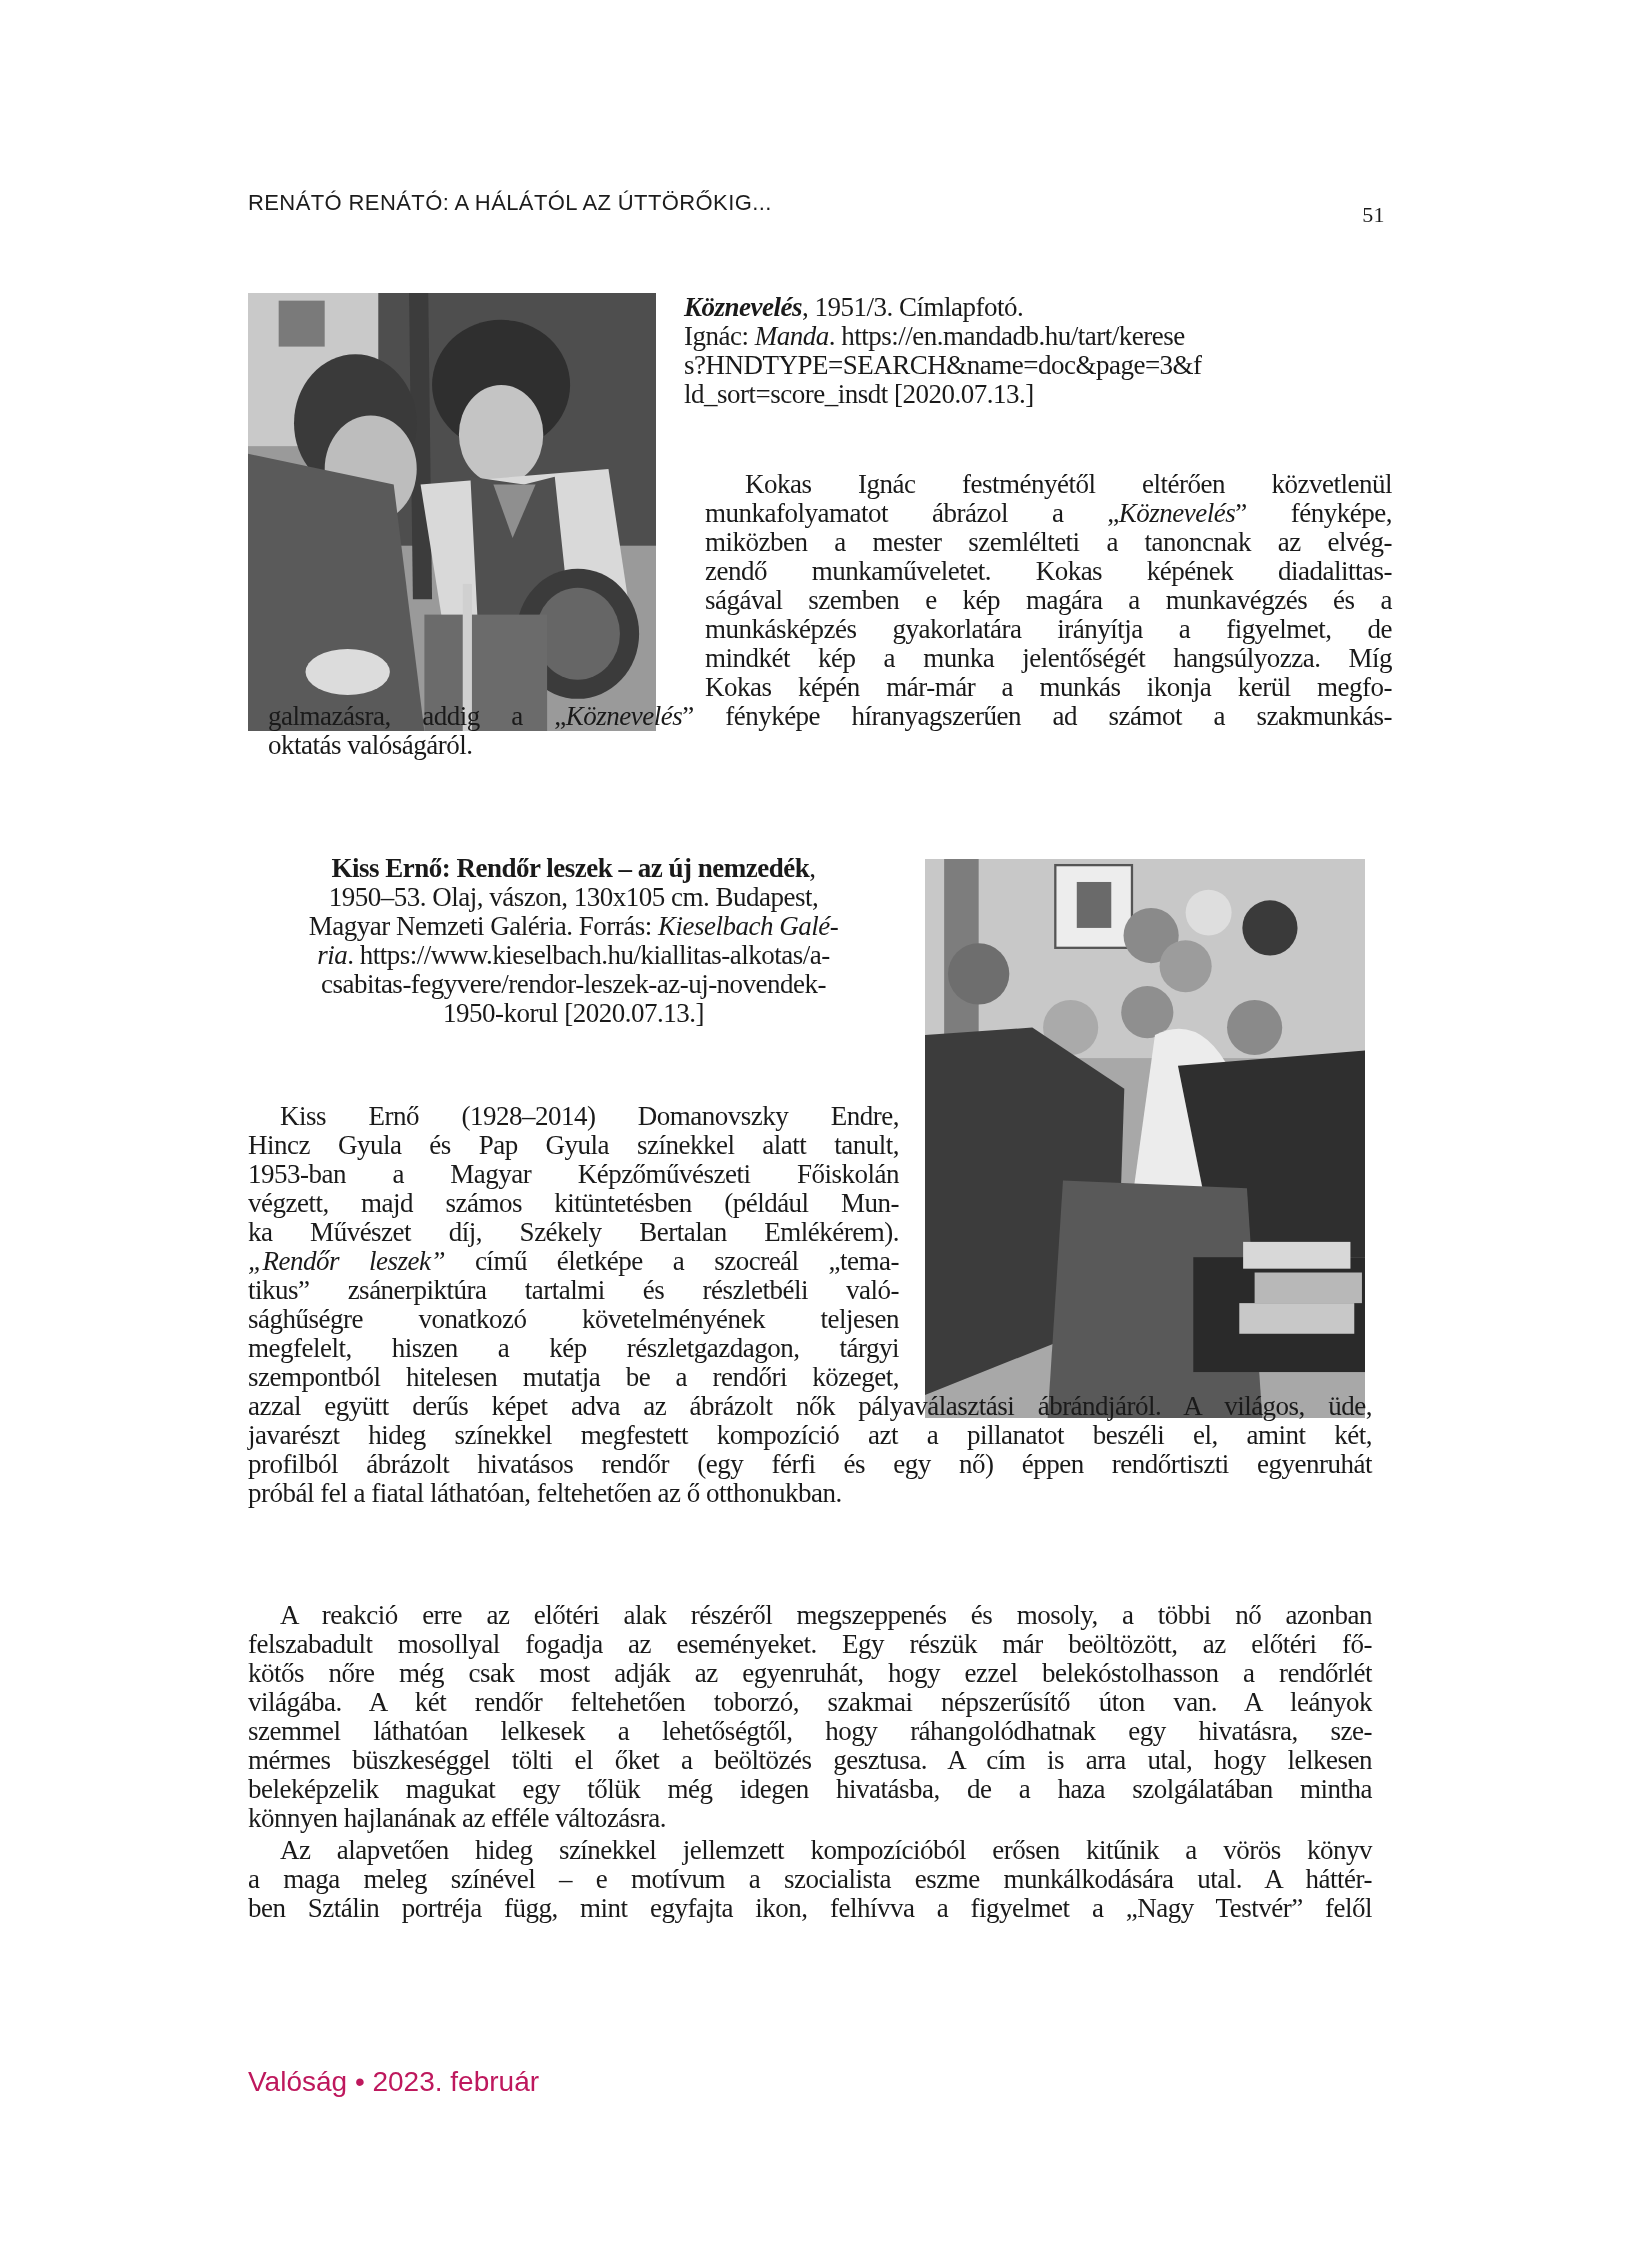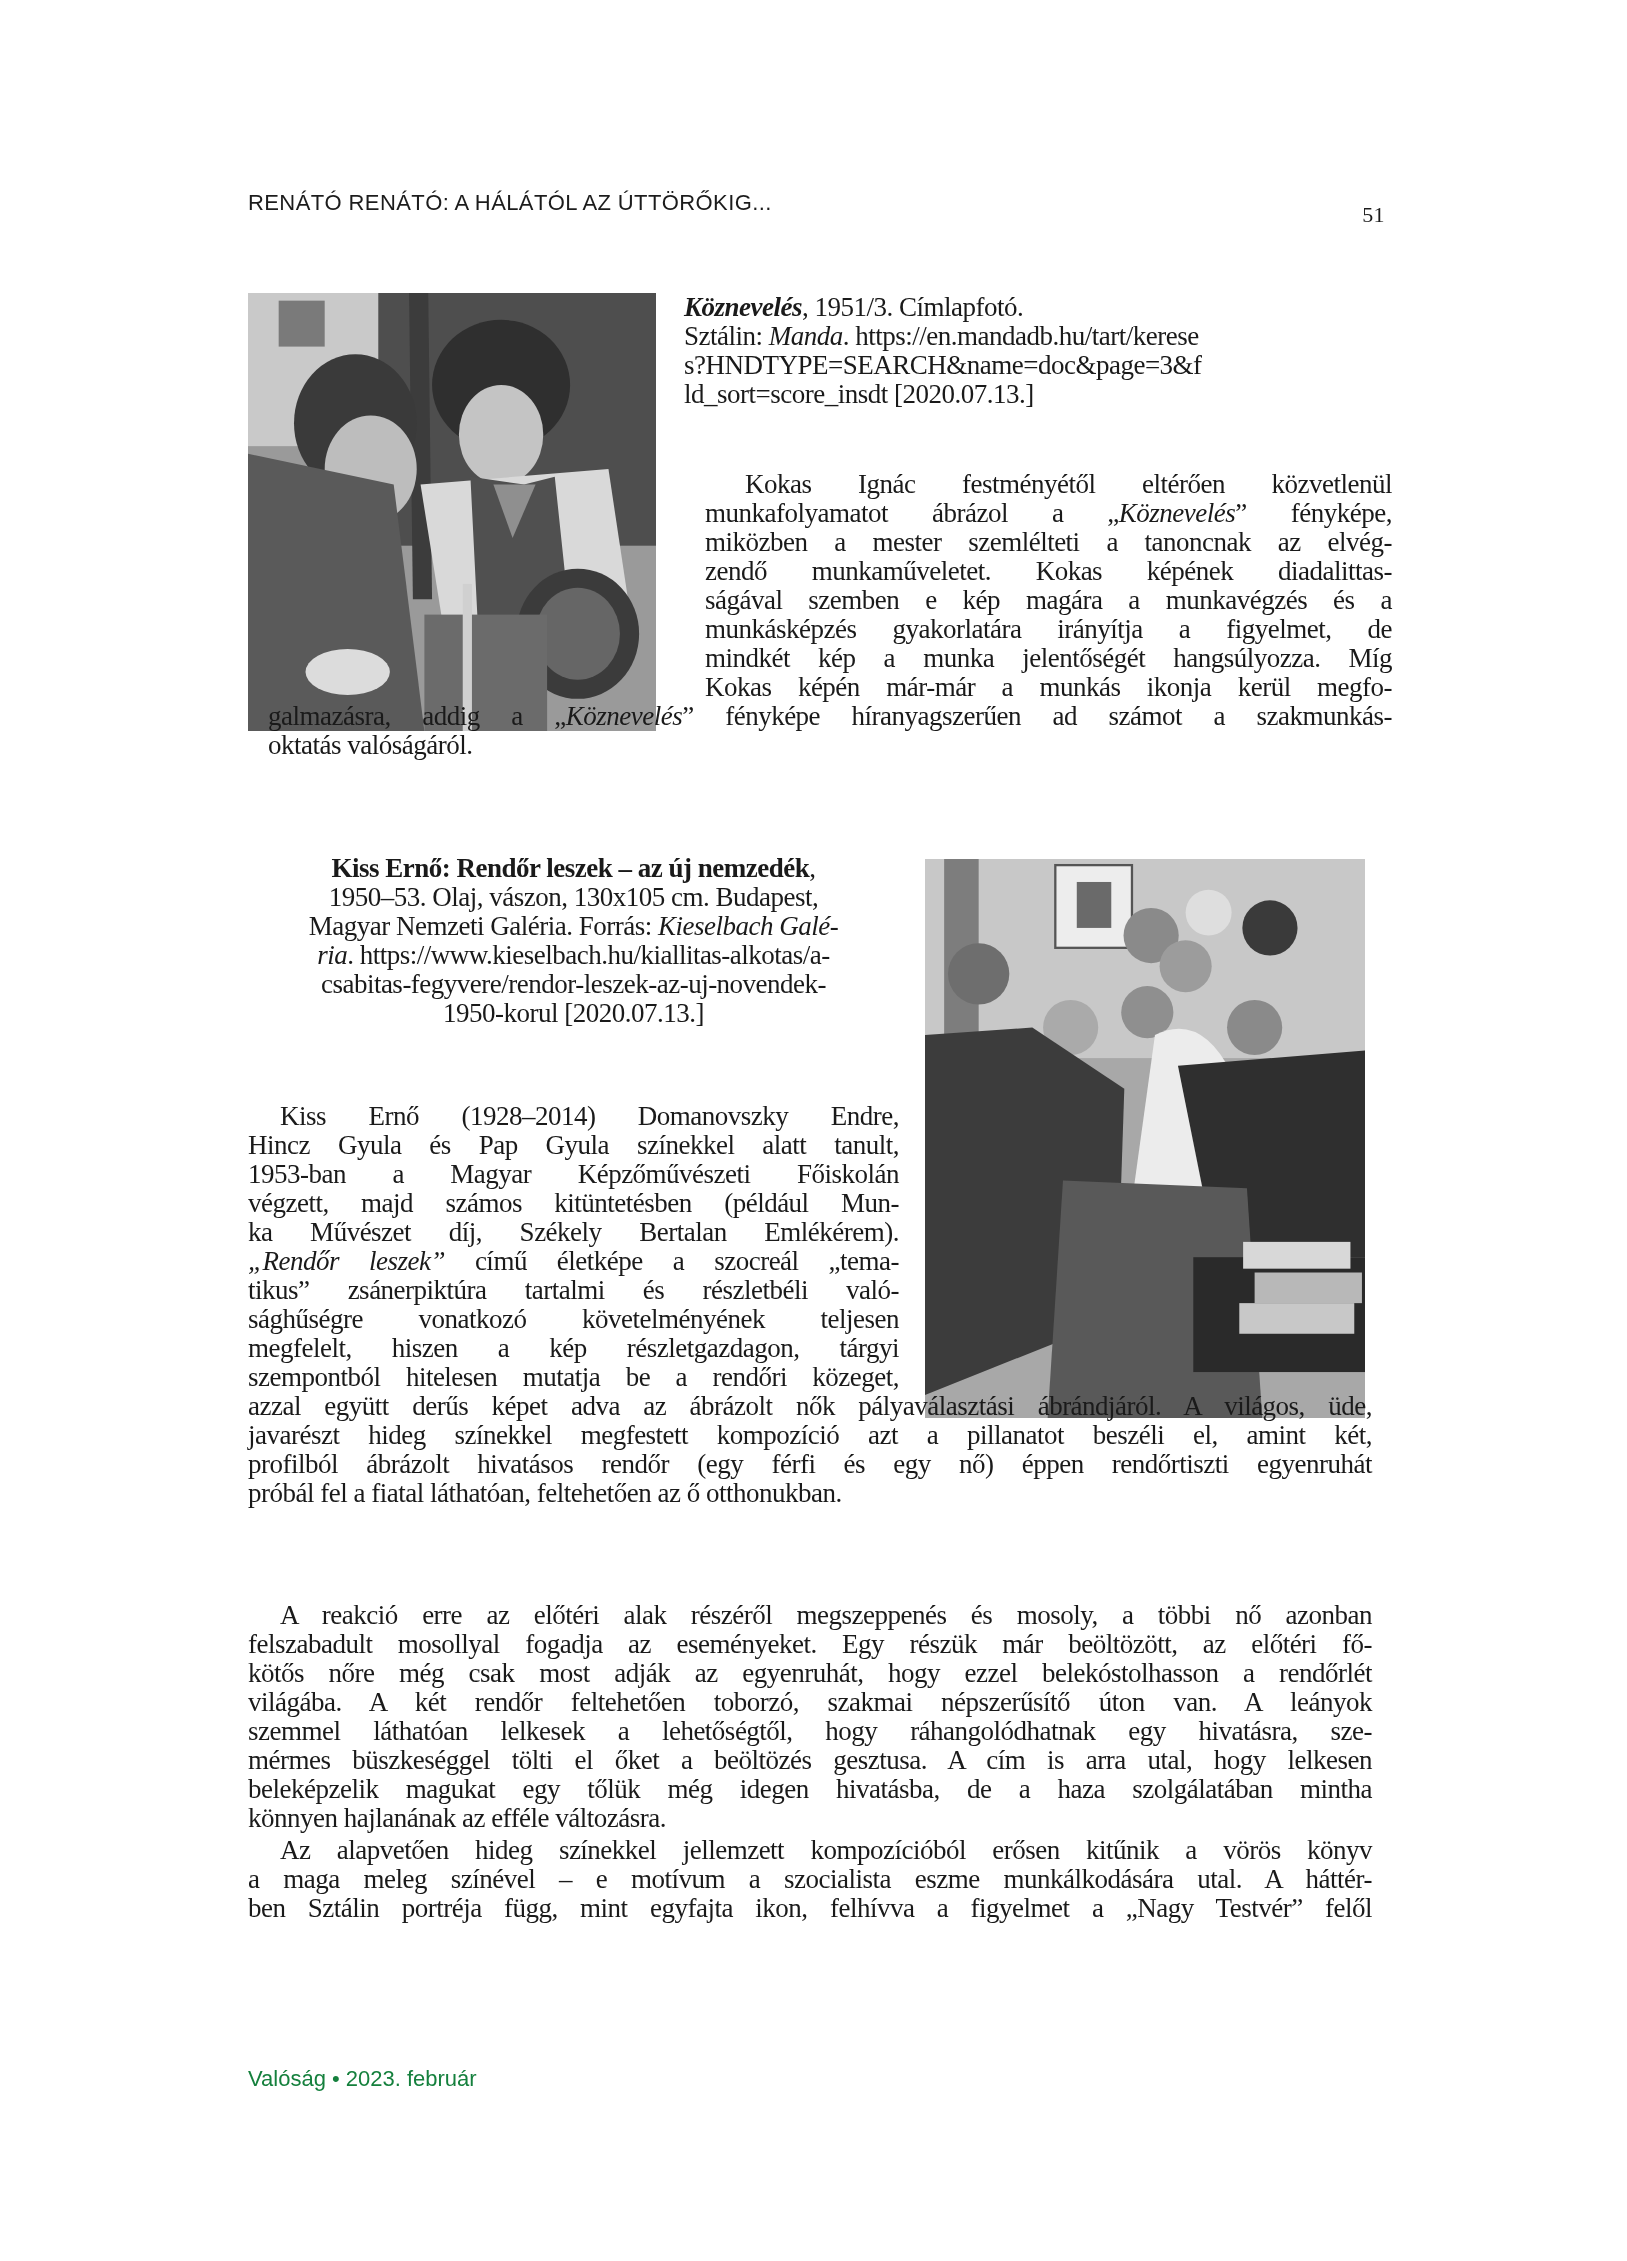--- a/index.html
+++ b/index.html
@@ -31,21 +31,21 @@
   .para2 { position: absolute; left: 248px; top: 1102px; width: 1124px; }
   .para2 .narrow { width: 651px; display: block; text-align: justify; text-align-last: justify; }
   .para2 .wide { display: block; text-align: justify; text-align-last: justify; }
   .para2 .lastline { text-align-last: left; }
 
   .para3 { position: absolute; left: 248px; width: 1124px; }
   .para3 span.l { display: block; text-align: justify; text-align-last: justify; }
   .para3 span.l.first { text-indent: 32px; }
   .para3 span.l.end { text-align-last: left; }
 
-  .footer { position: absolute; left: 248px; top: 2066px; font-family: "Liberation Sans", sans-serif; font-size: 22px; color: #15803d; }
+  .footer { position: absolute; left: 248px; top: 2066px; font-family: "Liberation Sans", sans-serif; font-size: 28px; color: #be185d; }
   i { font-style: italic; }
 </style>
 </head>
 <body>
 
 <div class="page">
 
   <div class="running-head">
     <span class="title">RENÁTÓ RENÁTÓ: A HÁLÁTÓL AZ ÚTTÖRŐKIG...</span>
     <span class="pageno">51</span>
@@ -69,21 +69,21 @@
       <ellipse cx="430" cy="445" rx="80" ry="85" fill="#3b3b3b"></ellipse>
       <ellipse cx="430" cy="445" rx="55" ry="60" fill="#666"></ellipse>
       <rect x="230" y="420" width="160" height="152" fill="#6b6b6b"></rect>
       <rect x="280" y="380" width="12" height="192" fill="#d0d0d0"></rect>
       <ellipse cx="130" cy="495" rx="55" ry="30" fill="#dcdcdc"></ellipse>
     </svg>
   </div>
 
   <div class="caption1 serif">
     <div><b><i>Köznevelés</i></b><span>, 1951/3. Címlapfotó.</span></div>
-    <div><span>Sztálin: </span><i>Manda</i><span>. https://en.mandadb.hu/tart/kerese</span></div>
+    <div><span>Ignác: </span><i>Manda</i><span>. https://en.mandadb.hu/tart/kerese</span></div>
     <div>s?HNDTYPE=SEARCH&amp;name=doc&amp;page=3&amp;f</div>
     <div>ld_sort=score_insdt [2020.07.13.]</div>
   </div>
 
   <div class="para1 serif">
     <div class="indent-block">
       <span class="wrapline" style="text-indent:40px">Kokas Ignác festményétől eltérően közvetlenül</span>
       <span class="wrapline"><span>munkafolyamatot ábrázol a „</span><i>Köznevelés</i><span>” fényképe,</span></span>
       <span class="wrapline">miközben a mester szemlélteti a tanoncnak az elvég-</span>
       <span class="wrapline">zendő munkaműveletet. Kokas képének diadalittas-</span>

